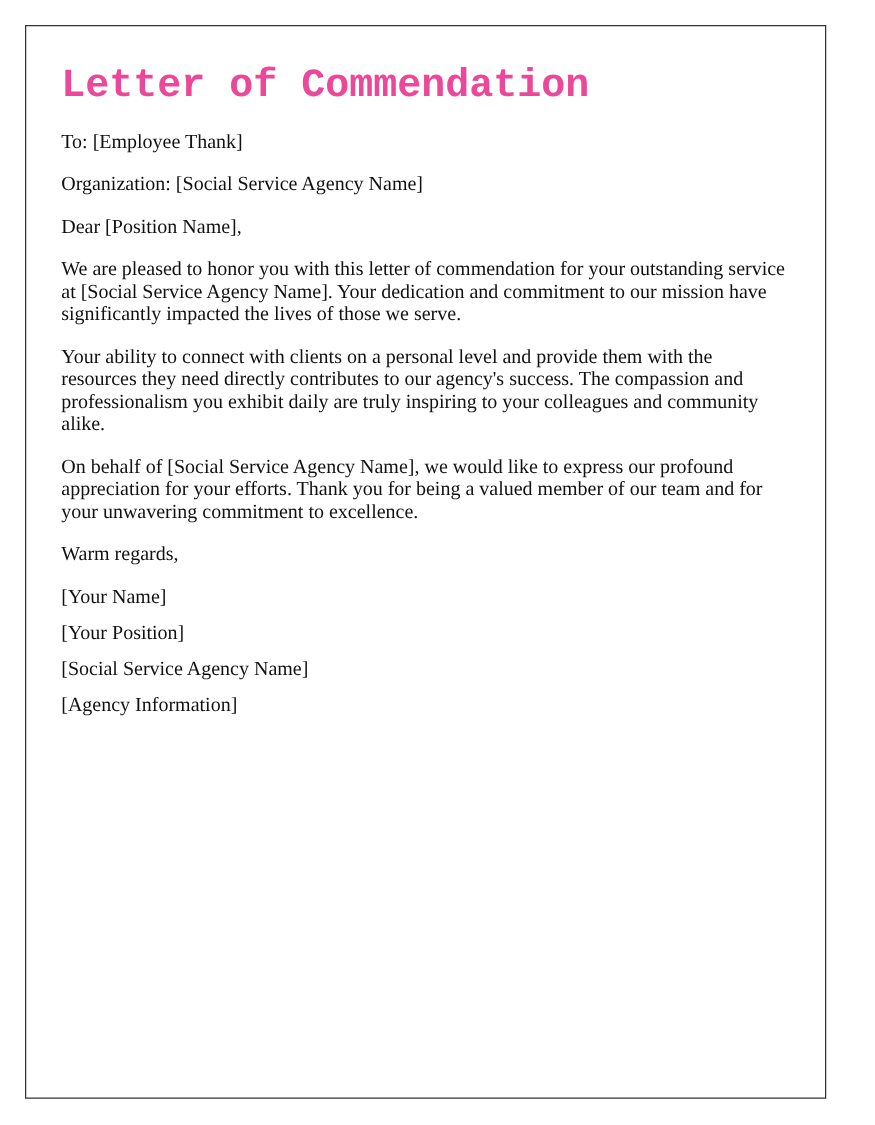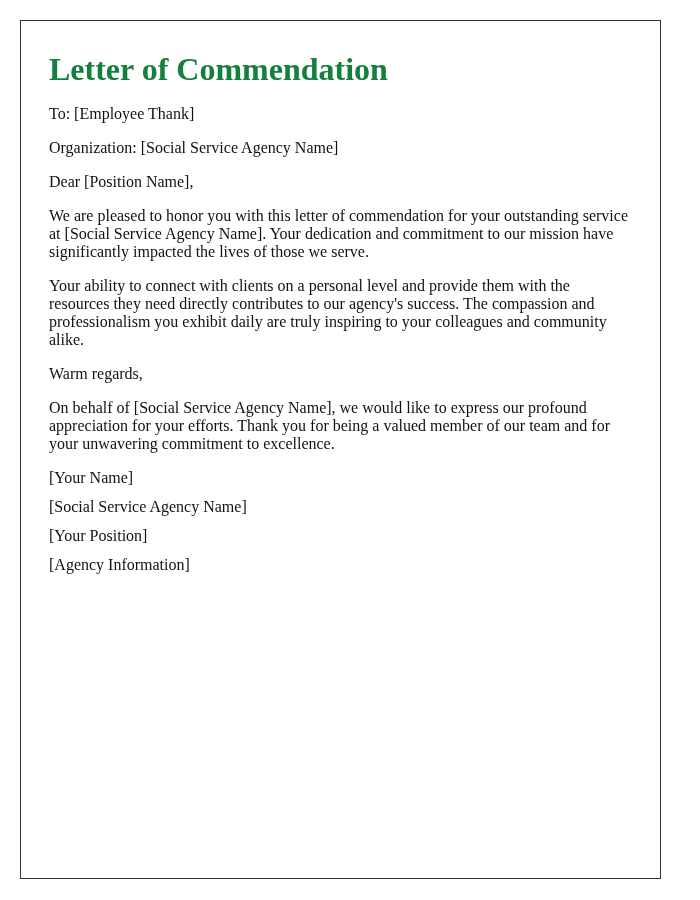--- a/index.html
+++ b/index.html
@@ -10,46 +10,46 @@
       width: 641px; height: 859px;
       box-sizing: border-box;
       border: 1px solid #333333;
       padding: 28px 28px 0 28px;
       font-family: "Liberation Serif", serif;
       color: #111111;
       font-size: 16px;
       line-height: 18px;
     }
     .title {
-      font-family: Liberation Serif, serif;
+      font-family: Liberation Mono, monospace;
       font-weight: bold;
       font-size: 32px;
       line-height: 40px;
       margin: 0 0 16px 0;
-      color: #15803d;
+      color: #ec4899;
     }
     .p { margin: 0 0 16px 0; }
     .sig-line { display: block; margin-top: 11px; }
   </style>
 </head>
 <body>
 
 <div class="letter">
   <h1 class="title">Letter of Commendation</h1>
 
   <p class="p">To: [Employee Thank]</p>
   <p class="p">Organization: [Social Service Agency Name]</p>
 
   <p class="p">Dear [Position Name],</p>
 
   <p class="p">We are pleased to honor you with this letter of commendation for your outstanding service at [Social Service Agency Name]. Your dedication and commitment to our mission have significantly impacted the lives of those we serve.</p>
   <p class="p">Your ability to connect with clients on a personal level and provide them with the resources they need directly contributes to our agency's success. The compassion and professionalism you exhibit daily are truly inspiring to your colleagues and community alike.</p>
+  <p class="p">On behalf of [Social Service Agency Name], we would like to express our profound appreciation for your efforts. Thank you for being a valued member of our team and for your unwavering commitment to excellence.</p>
+
   <p class="p">Warm regards,</p>
-
-  <p class="p">On behalf of [Social Service Agency Name], we would like to express our profound appreciation for your efforts. Thank you for being a valued member of our team and for your unwavering commitment to excellence.</p>
 
   <p class="p">
     <span class="sig-line">[Your Name]</span>
+    <span class="sig-line">[Your Position]</span>
     <span class="sig-line">[Social Service Agency Name]</span>
-    <span class="sig-line">[Your Position]</span>
     <span class="sig-line">[Agency Information]</span>
   </p>
 </div>
 
 </body></html>

